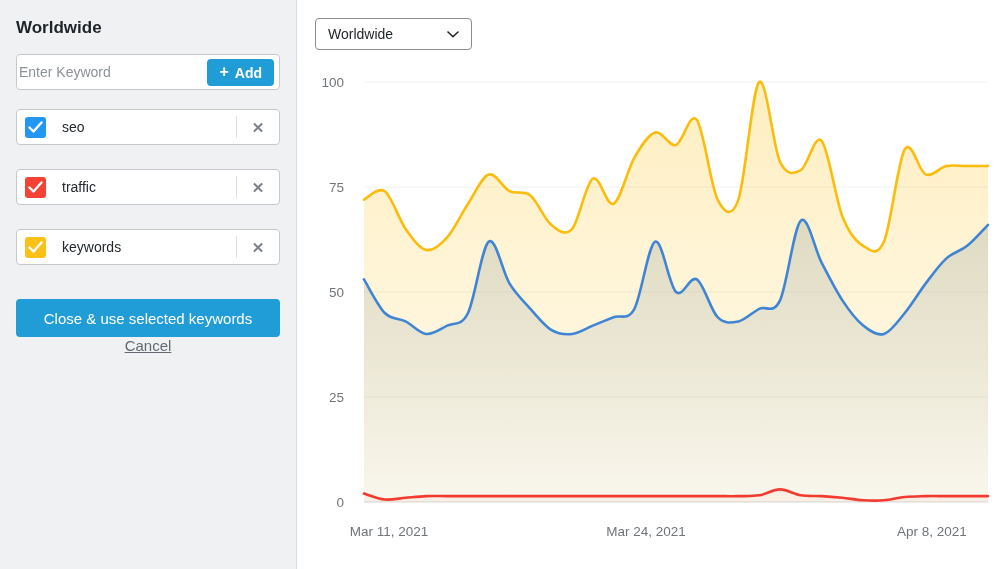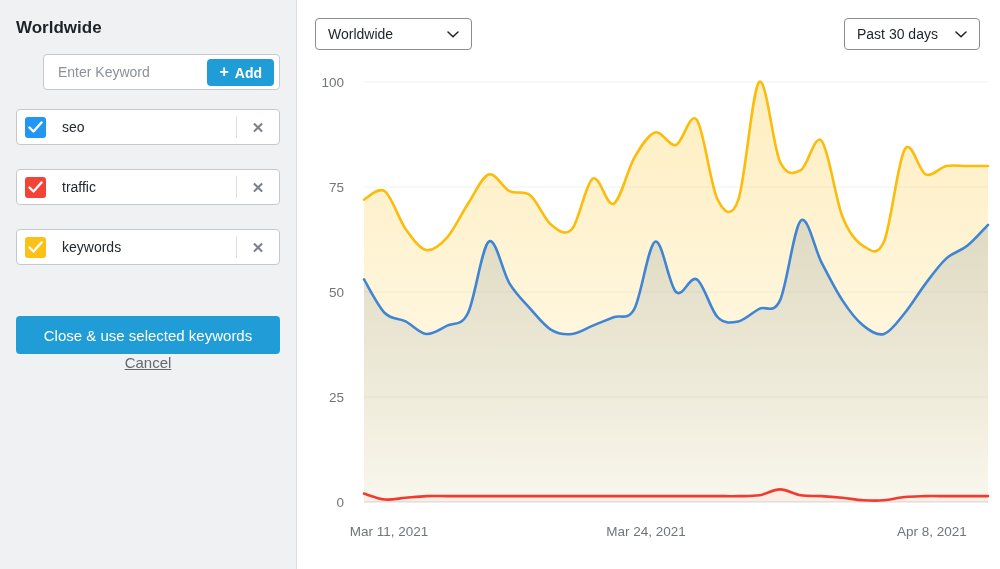--- a/index.html
+++ b/index.html
@@ -5,37 +5,37 @@
   html,body{margin:0;padding:0;}
   .app{position:relative;width:1000px;height:569px;background:#fff;overflow:hidden;
        font-family:"Liberation Sans",sans-serif;-webkit-font-smoothing:antialiased;}
 
   
   .sidebar{position:absolute;left:0;top:0;width:297px;height:569px;background:#f0f1f3;
            border-right:1px solid #dcdfe2;box-sizing:border-box;padding:14px 16px;}
   .sidebar-title{font-size:17px;font-weight:700;color:#1d2327;margin:4px 0 16px 0;}
   .kw-input-row{position:relative;display:flex;align-items:center;background:#fff;
                 border:1px solid #c6cacf;border-radius:4px;height:36px;box-sizing:border-box;
-                padding-left:12px;margin-bottom:19px;margin-left:27px;}
+                margin-bottom:19px;}
   .kw-input{flex:1;border:none;outline:none;background:transparent;font-size:14px;color:#3c434a;
             font-family:inherit;min-width:0;}
   .kw-input::placeholder{color:#8c9198;}
   .add-btn{position:absolute;right:5px;top:4px;height:27px;min-width:66px;border:none;border-radius:4px;
            background:#209cd7;color:#fff;font-size:14px;font-weight:700;display:flex;align-items:center;
            justify-content:center;gap:6px;cursor:pointer;font-family:inherit;padding:0 12px;}
   .add-plus{font-size:16px;font-weight:700;line-height:1;position:relative;top:-1px;}
   .kw-row{display:flex;align-items:center;background:#fff;border:1px solid #c5c9cd;border-radius:4px;
           height:36px;box-sizing:border-box;margin-bottom:24px;padding:0 6px 0 8px;}
   .kw-check{width:21px;height:21px;border-radius:3px;margin-right:16px;display:flex;align-items:center;
             justify-content:center;cursor:pointer;flex:0 0 auto;}
   .kw-label{flex:1;font-size:14px;color:#23282d;}
   .kw-divider{width:1px;height:22px;background:#dcdfe2;margin-right:6px;}
   .kw-remove{width:30px;border:none;background:transparent;color:#7c828a;font-size:15px;font-weight:700;
              cursor:pointer;font-family:inherit;line-height:1;padding:4px 0;}
-  .apply-btn{width:100%;height:38px;margin-top:27px;border:none;border-radius:4px;background:#209cd7;
+  .apply-btn{width:100%;height:38px;margin-top:10px;border:none;border-radius:4px;background:#209cd7;
              color:#fff;font-size:15px;cursor:pointer;font-family:inherit;}
   .cancel-link{display:block;text-align:center;color:#646970;font-size:15px;
                text-decoration:underline;cursor:pointer;}
 
   
   .main{position:absolute;left:298px;top:0;width:702px;height:569px;background:#fff;}
   .select{position:absolute;top:18px;height:32px;border:1px solid #898d92;border-radius:4px;background:#fff;
           display:flex;align-items:center;justify-content:space-between;padding:0 12px;font-size:14px;
           color:#1d2327;cursor:pointer;box-sizing:border-box;}
   .select-region{left:17px;width:157px;}
@@ -142,22 +142,14 @@
 
     <div class="select select-region">
       <span>Worldwide</span>
       <span class="chevron">
         <svg width="12" height="7" viewBox="0 0 12 7">
           <path d="M1,1 L6,5.7 L11,1" fill="none" stroke="#202124" stroke-width="1.5" stroke-linecap="round" stroke-linejoin="round"></path>
         </svg>
       </span>
     </div>
 
-    <div class="select select-range">
-      <span>Past 30 days</span>
-      <span class="chevron">
-        <svg width="12" height="7" viewBox="0 0 12 7">
-          <path d="M1,1 L6,5.7 L11,1" fill="none" stroke="#202124" stroke-width="1.5" stroke-linecap="round" stroke-linejoin="round"></path>
-        </svg>
-      </span>
-    </div>
   </div>
 </div>
 
 </body></html>

